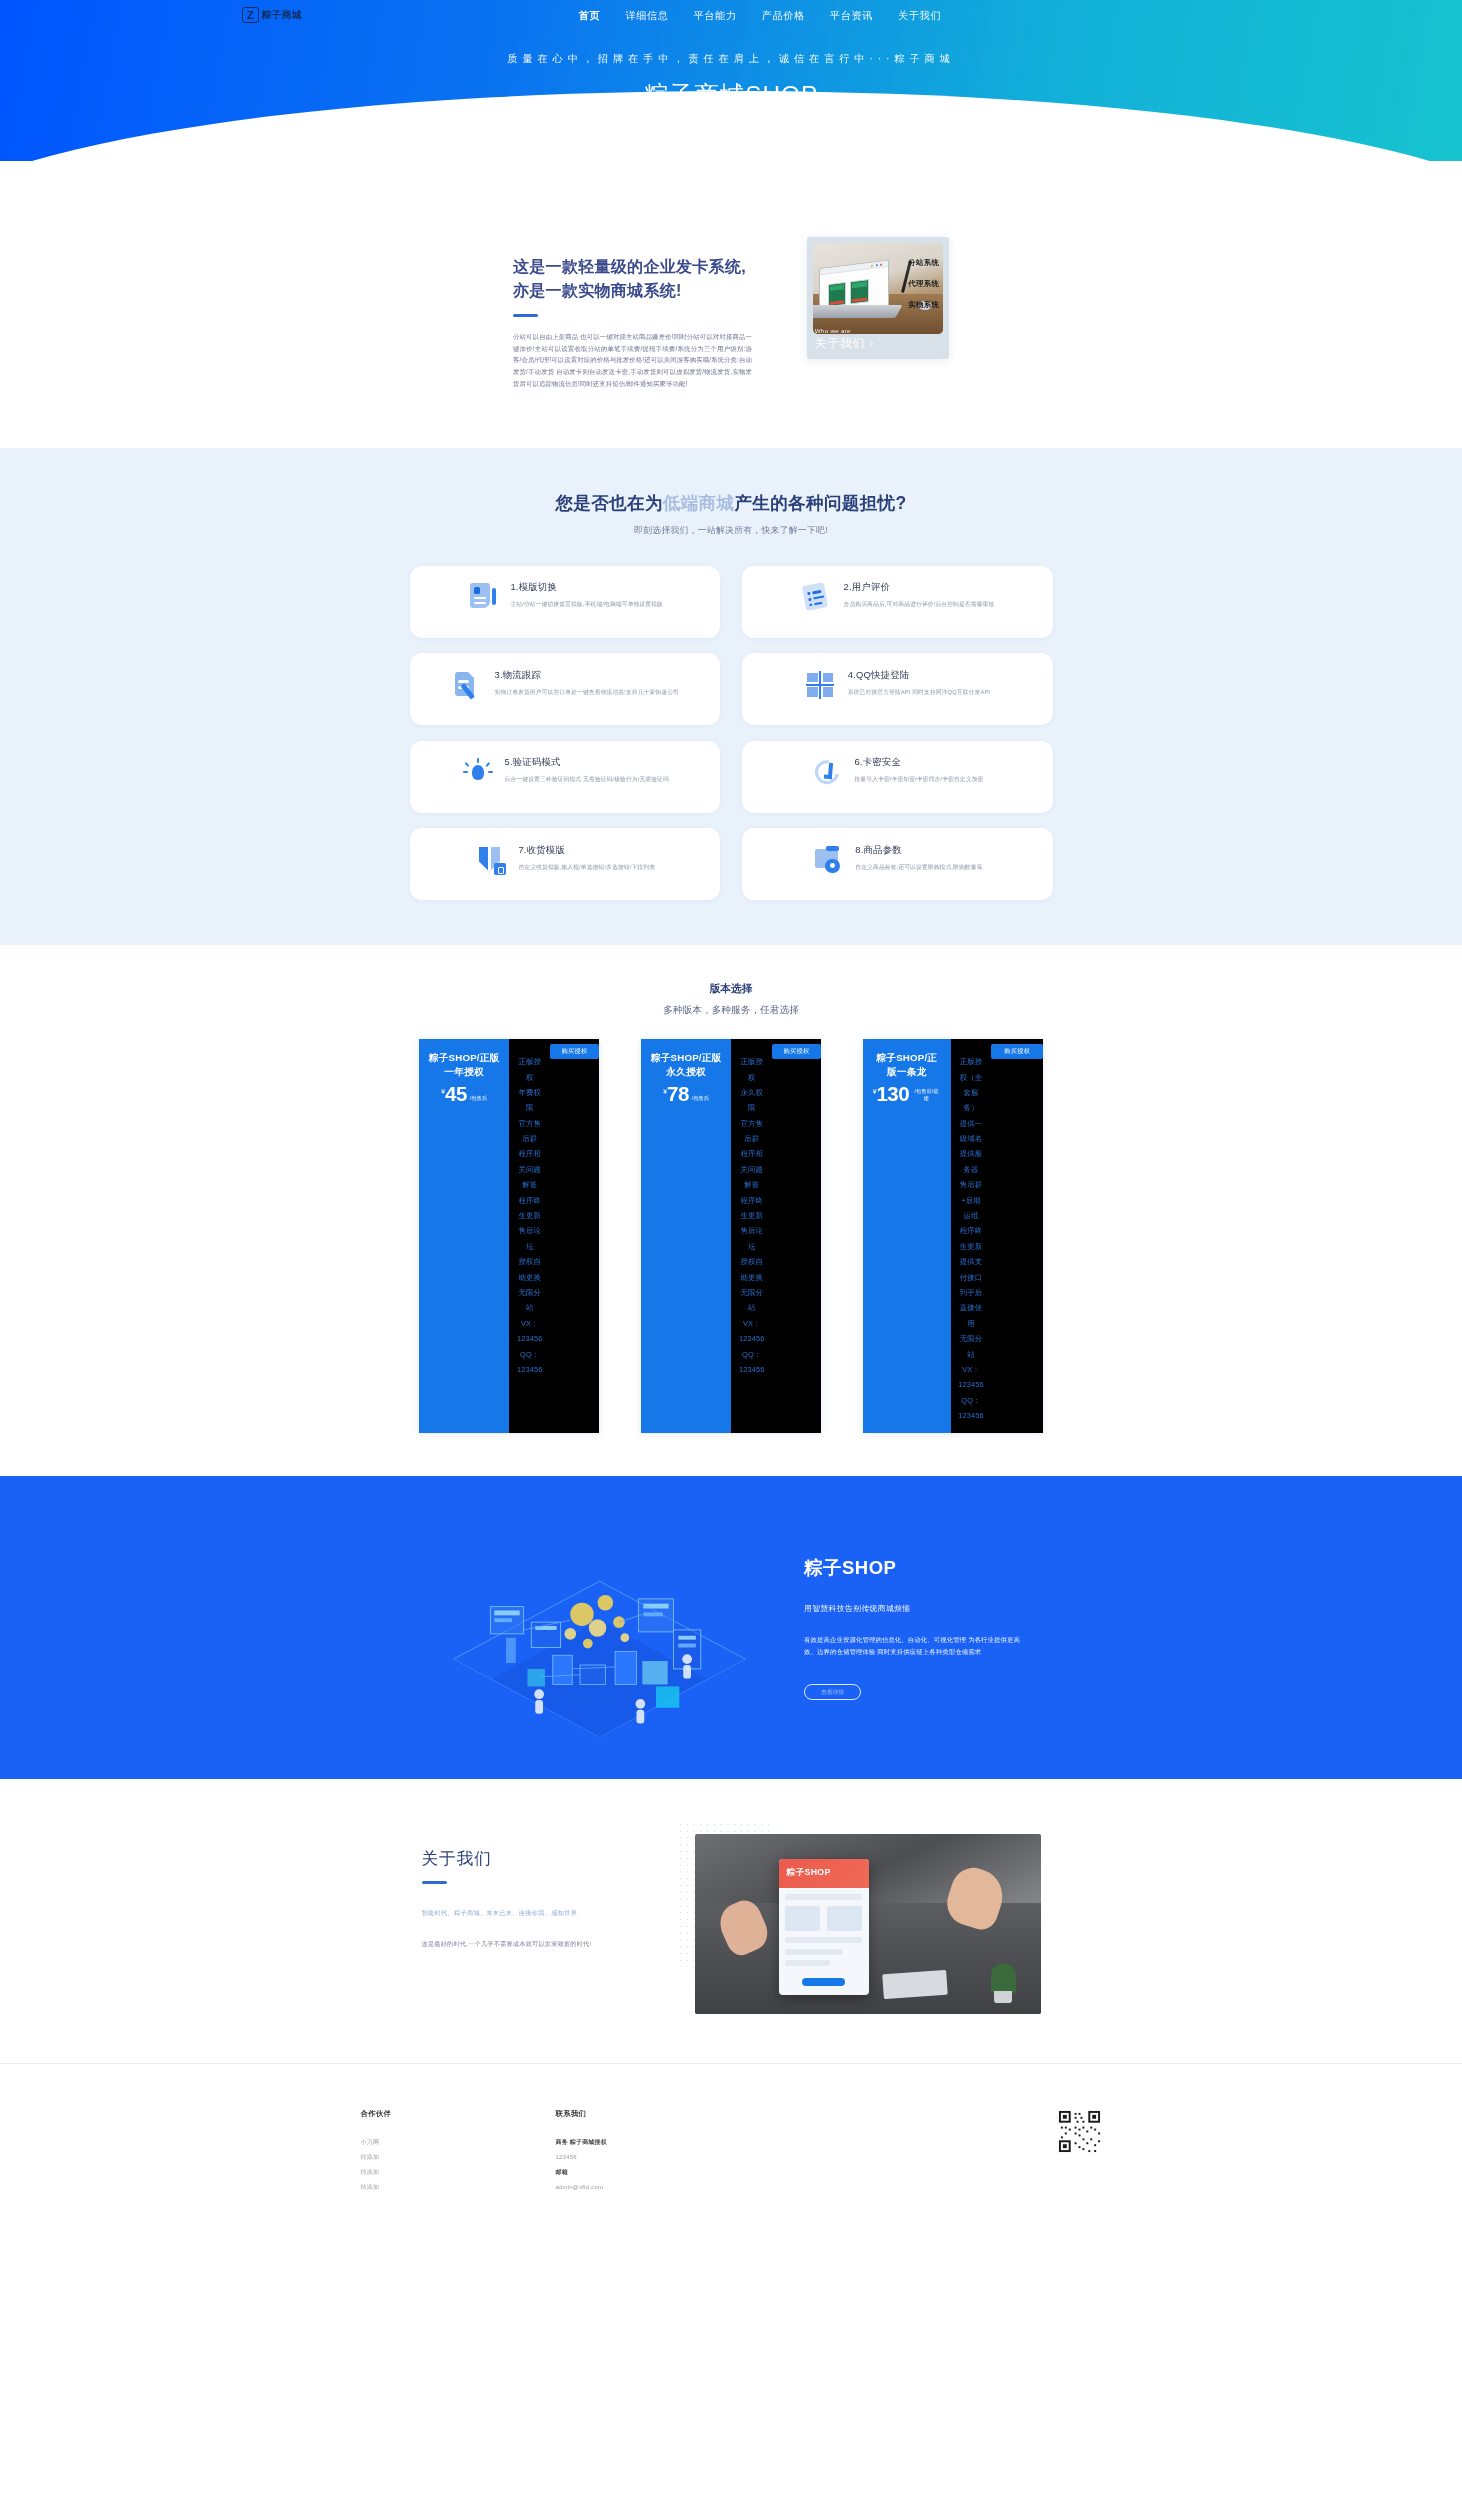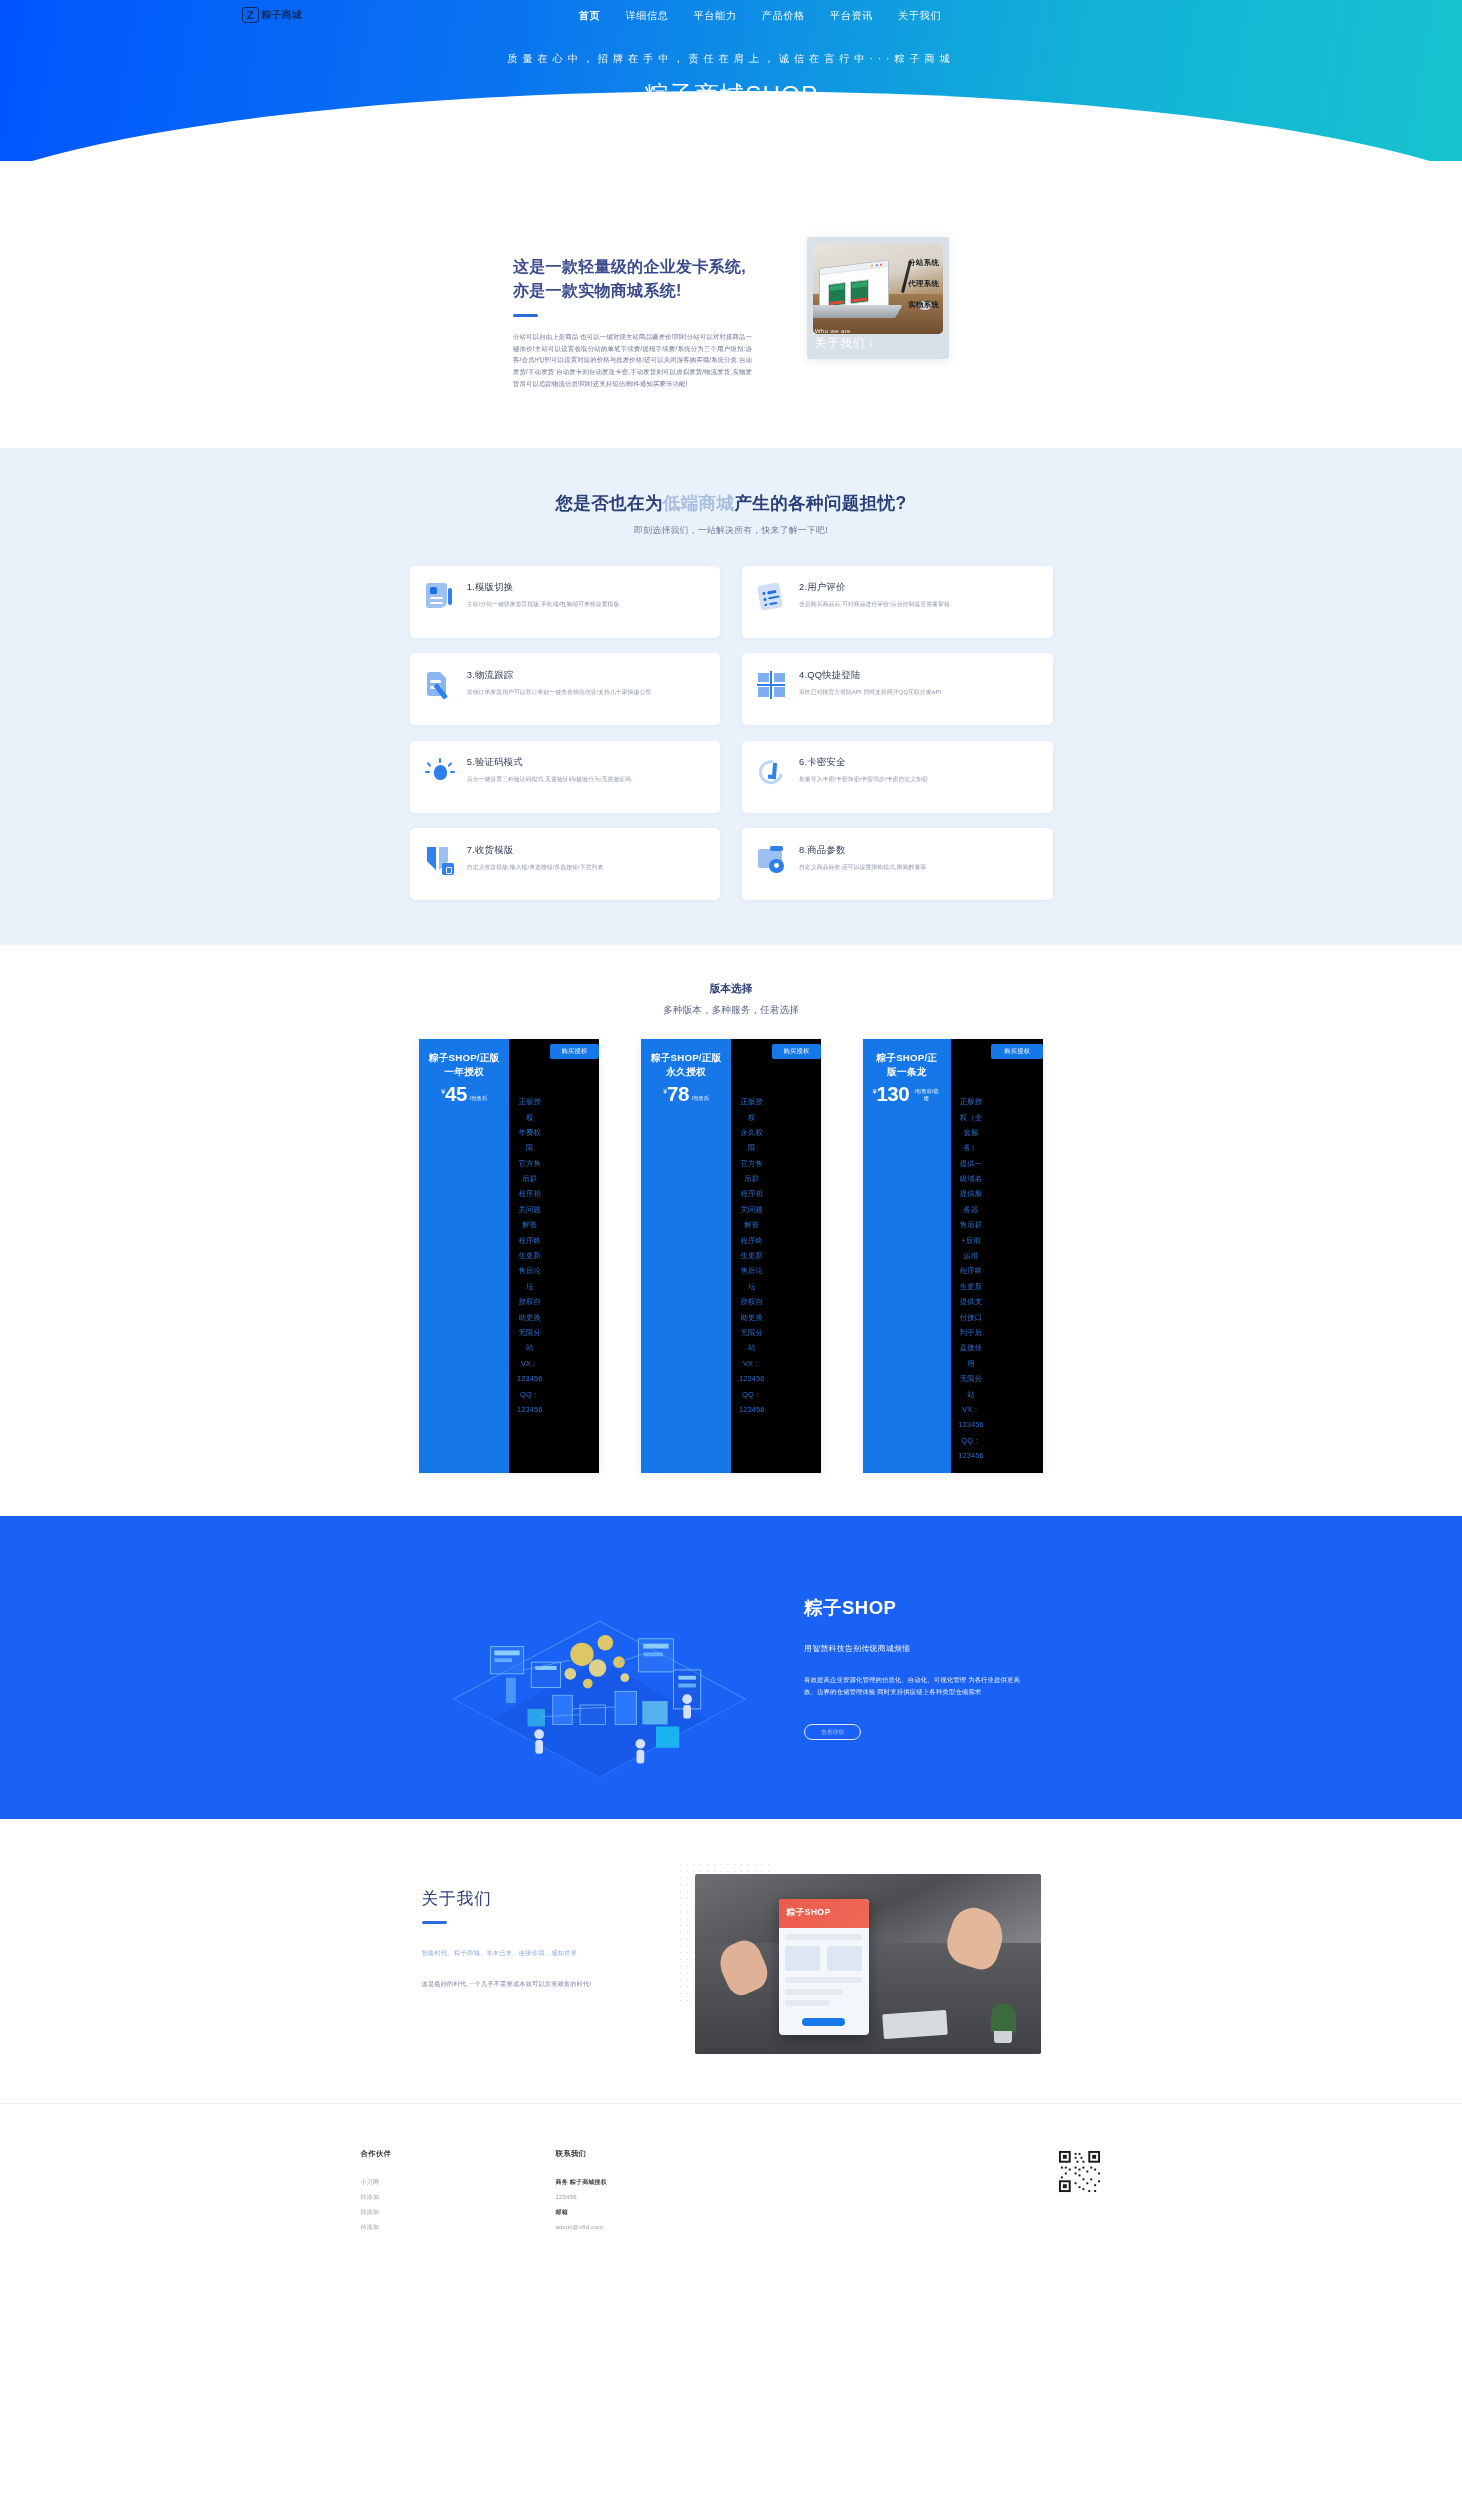--- a/index.html
+++ b/index.html
@@ -48,22 +48,22 @@
   .card-overlay{position:absolute;left:7.8px;bottom:7.8px;color:#fff;}
   .ov-en{font-size:6.2px;letter-spacing:0.3px;opacity:.92;margin-bottom:1.9px;}
   .ov-cn{font-size:11.7px;letter-spacing:1px;}
 
   
   .features{background:#e9f2fb;padding:43px 0 45px;}
   .sec-h{text-align:center;font-size:17.5px;font-weight:700;color:#2b3f78;letter-spacing:0.4px;}
   .sec-h .muted{color:#a9bde0;}
   .sec-sub{text-align:center;font-size:8.8px;color:#6f7c99;margin-top:9.7px;letter-spacing:0.3px;}
   .grid{width:643px;margin:29px auto 0;display:grid;grid-template-columns:1fr 1fr;gap:15.6px 21.4px;}
-  .fcard{background:#fff;border-radius:5px;padding:15.6px 13.6px 15.6px 15.6px;display:flex;gap:12.7px;height:72px;
-         box-shadow:0 1px 4.9px rgba(60,90,150,.06);}
+  .fcard{background:#fff;border-radius:12px;padding:15.6px 13.6px 15.6px 15.6px;display:flex;gap:12.7px;height:72px;
+         box-shadow:0 1px 4.9px rgba(60,90,150,.06);justify-content:center;}
   .ficon{width:29px;height:29px;flex:0 0 29px;position:relative;margin-top:1.9px;}
   .ftitle{font-size:9.4px;color:#2f3b55;margin-bottom:4.9px;letter-spacing:0.2px;}
   .fdesc{font-size:5.8px;line-height:1.75;color:#8d95a8;letter-spacing:0.1px;}
 
   
   .ic-doc{position:absolute;left:1px;top:0;width:20.5px;height:25px;background:#9dc0f2;border-radius:2.9px 2.9px 6.8px 2.9px;}
   .ic-doc .sq{position:absolute;left:3.9px;top:3.9px;width:6.8px;height:6.8px;background:#1a6fe0;border-radius:1.5px;}
   .ic-doc .l1{position:absolute;left:3.9px;top:13.6px;width:12.7px;height:2.3px;background:#fff;border-radius:1.9px;}
   .ic-doc .l2{position:absolute;left:3.9px;top:18.5px;width:12.7px;height:2.3px;background:#fff;border-radius:1.9px;}
   .ic-doc .bar{position:absolute;left:23.4px;top:4.9px;width:3.4px;height:17.5px;background:#2f80ed;border-radius:1.9px;}
@@ -95,21 +95,21 @@
   .ph-title{text-align:center;font-size:10.7px;font-weight:700;color:#2b3f78;}
   .ph-sub{text-align:center;font-size:9.7px;color:#5b6party;color:#5a6687;margin-top:7.8px;}
   .pgrid{width:624px;margin:21.4px auto 0;display:flex;justify-content:space-between;}
   .pcard{width:180px;background:#000000;box-shadow:0 1px 6.8px rgba(60,90,150,.13);display:flex;flex-direction:row;}
   .phead{background:#1677e8;color:#fff;padding:12.7px 9.7px 11.7px;text-align:center;}
   .pname{font-size:9.7px;font-weight:700;line-height:1.45;letter-spacing:0.2px;}
   .prow{display:flex;align-items:flex-end;justify-content:center;margin-top:4.9px;}
   .pyen{font-size:6.8px;align-self:flex-start;margin-top:3.9px;}
   .pnum{font-size:20.5px;font-weight:700;line-height:.95;letter-spacing:-0.5px;}
   .pper{font-size:5.3px;margin-left:2.9px;margin-bottom:1.9px;opacity:.95;}
-  .plist{padding:15.6px 7.8px 9.7px;text-align:center;flex:1;margin-top:40px;}
+  .plist{padding:15.6px 7.8px 9.7px;text-align:center;flex:1;}
   .plist li{list-style:none;font-size:7.4px;color:#2a6fd0;line-height:2.08;letter-spacing:0.1px;}
   .pbuy{margin:5.8px auto 15.6px;width:76px;height:14.6px;background:#1677e8;color:#fff;border:none;border-radius:1.9px;
         font-size:6.2px;cursor:pointer;font-family:inherit;letter-spacing:0.3px;}
 
   
   .cta{background:#1a62f5;padding:37px 0;display:flex;justify-content:center;gap:39px;align-items:center;}
   .cta-art{width:331px;height:229px;position:relative;}
   .cta-right{width:224px;color:#fff;}
   .cta-h{font-size:18.5px;font-weight:700;letter-spacing:0.5px;}
   .cta-s{font-size:7.8px;margin-top:23.4px;letter-spacing:0.4px;opacity:.95;}

